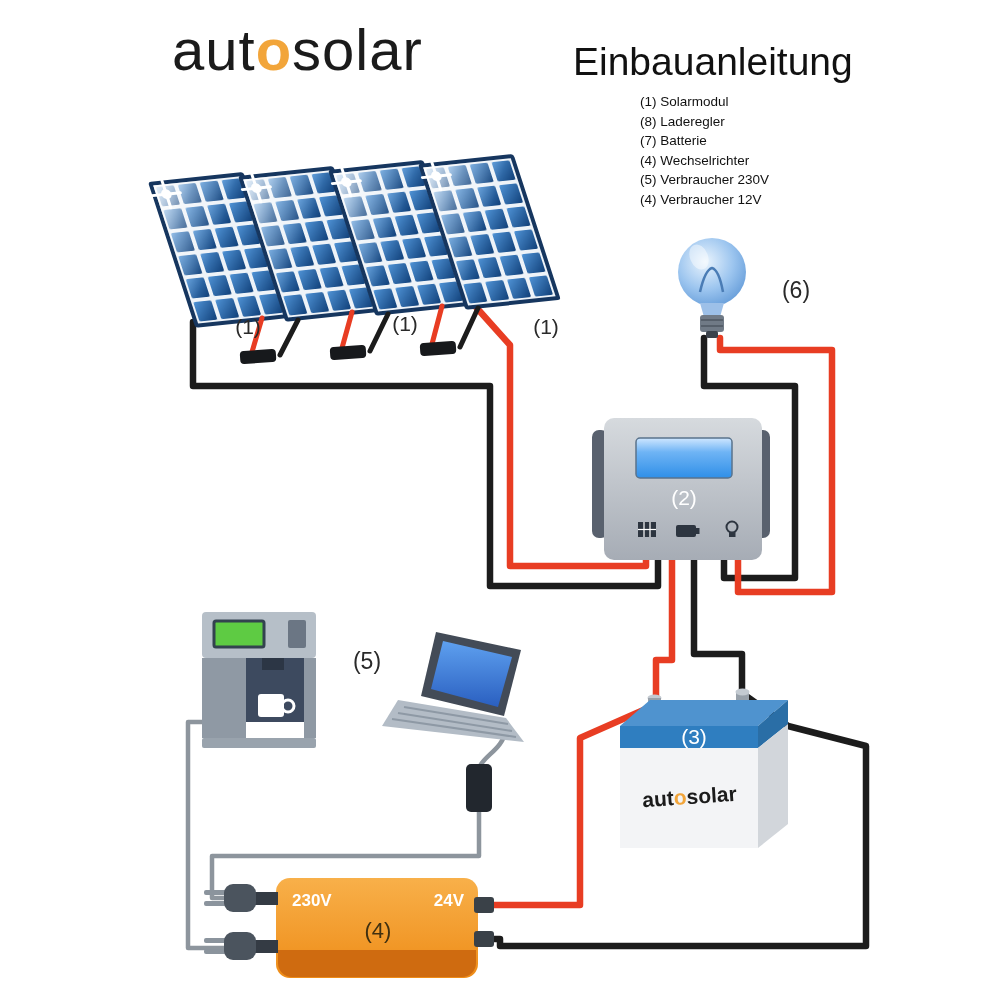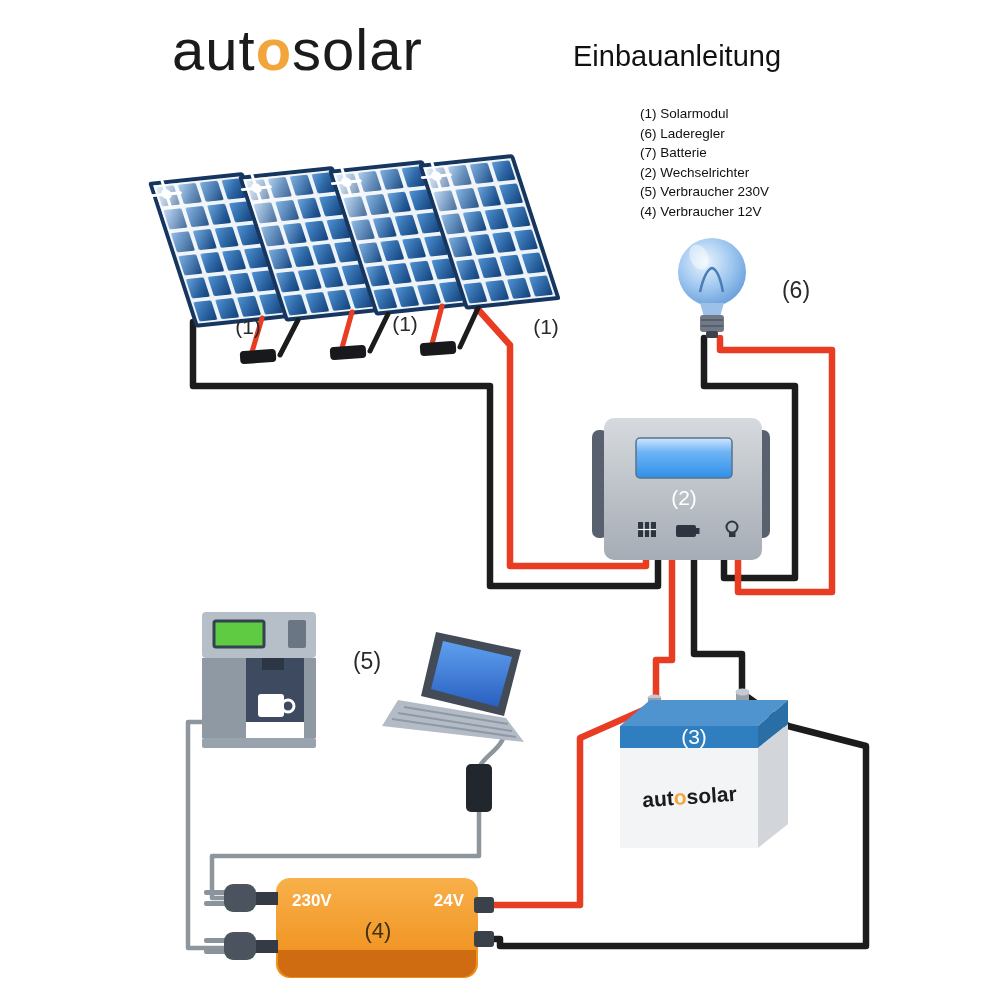--- a/index.html
+++ b/index.html
@@ -5,22 +5,22 @@
   :root{
     --wire_red:#e83d23; --wire_black:#1c1c1c; --wire_gray:#8d959d;
     --logo_o:#f2a53a;
   }
   html,body{margin:0;padding:0;background:#ffffff;}
   .page{position:relative;width:1000px;height:1000px;background:#ffffff;overflow:hidden;
         font-family:"Liberation Sans", sans-serif;}
   .logo{position:absolute;left:172px;top:16px;font-size:58px;font-weight:500;
         letter-spacing:1px;color:#1b1b1b;}
   .logo .o{color:var(--logo_o);font-weight:600;}
-  .title{position:absolute;left:573px;top:40px;font-size:29px;font-weight:500;color:#111;}
-  .legend{position:absolute;left:640px;top:104px;font-size:13.5px;line-height:19.5px;color:#111;}
+  .title{position:absolute;left:573px;top:40px;font-size:39px;font-weight:500;color:#111;}
+  .legend{position:absolute;left:640px;top:92px;font-size:13.5px;line-height:19.5px;color:#111;}
   svg text{font-family:"Liberation Sans", sans-serif;}
   .svg-label{font-size:21px;fill:#2a2a2a;}
   .label-big{font-size:23px;}
   .label-white{fill:#ffffff;}
   .inv-label{font-size:17px;fill:#ffffff;font-weight:bold;}
   .inv-num{font-size:22px;fill:#403010;}
   .brand-text{font-size:21px;font-weight:600;fill:#1b1b1b;}
   .brand-text .o2{fill:var(--logo_o);}
   .wire-red{stroke:var(--wire_red);stroke-width:6.5;fill:none;stroke-linejoin:round;stroke-linecap:round;}
   .wire-black{stroke:var(--wire_black);stroke-width:6.5;fill:none;stroke-linejoin:round;stroke-linecap:round;}
@@ -32,23 +32,23 @@
 <body>
 
 <div class="page">
 
   <div class="logo"><span>aut</span><span class="o">o</span><span>solar</span></div>
 
   <div class="title">Einbauanleitung</div>
 
   <div class="legend">
     <div>(1) Solarmodul</div>
-    <div>(6) Laderegler</div>
+    <div>(8) Laderegler</div>
     <div>(7) Batterie</div>
-    <div>(2) Wechselrichter</div>
+    <div>(4) Wechselrichter</div>
     <div>(5) Verbraucher 230V</div>
     <div>(4) Verbraucher 12V</div>
   </div>
 
   <svg width="1000" height="1000" viewBox="0 0 1000 1000" style="position:absolute;left:0;top:0;">
     <defs>
       <linearGradient id="cellG" x1="0" y1="0" x2="1" y2="1">
         <stop offset="0" stop-color="#4f93d6"></stop>
         <stop offset="1" stop-color="#103f78"></stop>
       </linearGradient>

